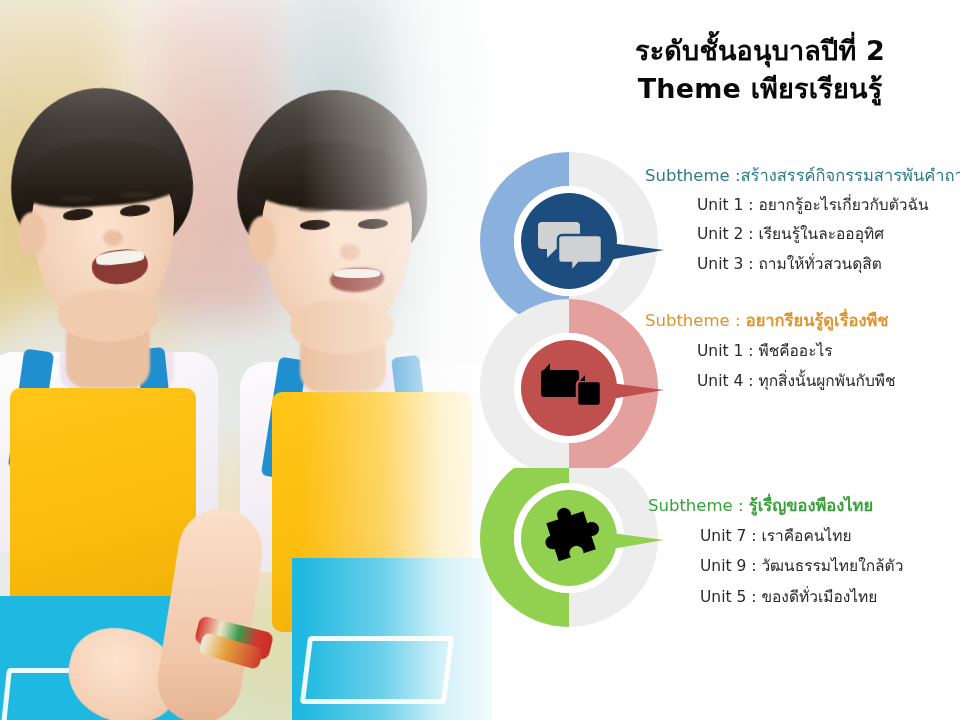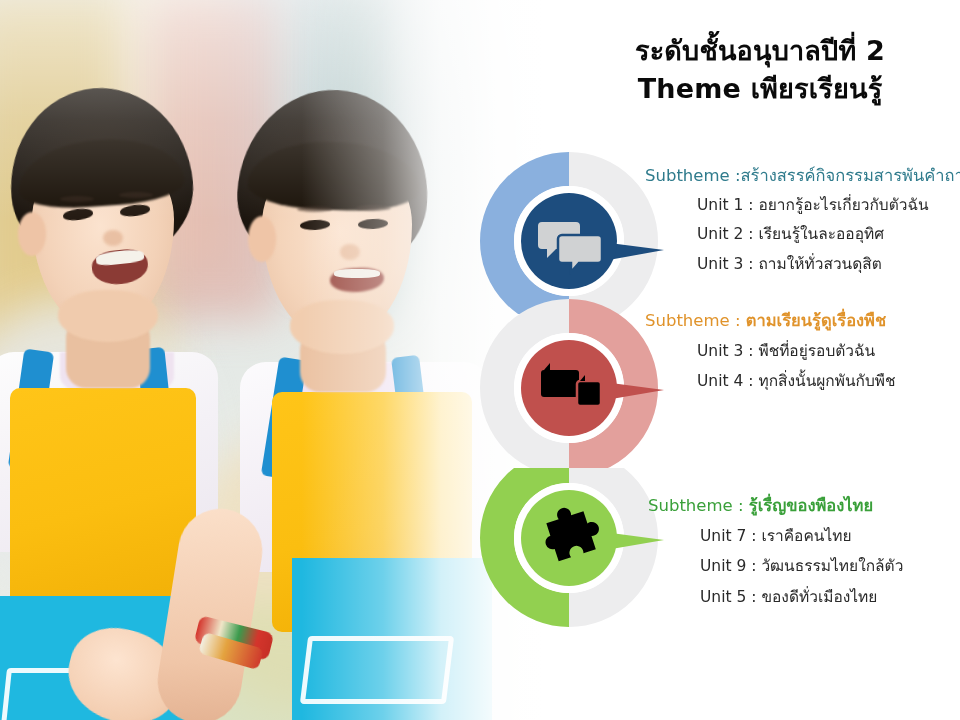--- a/index.html
+++ b/index.html
@@ -332,23 +332,23 @@
       <span>Subtheme :</span><span class="th">สร้างสรรค์กิจกรรมสารพันคำถาม</span>
     </div>
     <div class="unit">Unit 1 : อยากรู้อะไรเกี่ยวกับตัวฉัน</div>
     <div class="unit">Unit 2 : เรียนรู้ในละอออุทิศ</div>
     <div class="unit">Unit 3 : ถามให้ทั่วสวนดุสิต</div>
   </div>
 
   <div class="group g2">
     <div class="subtheme">
       <span>Subtheme :</span>
-      <span class="th">ตามเรียนรู้ดูเรื่องพืช</span>
+      <span class="th">อยากรียนรู้ดูเรื่องพืช</span>
     </div>
-    <div class="unit">Unit 3 : พืชที่อยู่รอบตัวฉัน</div>
+    <div class="unit">Unit 1 : พืชคืออะไร</div>
     <div class="unit">Unit 4 : ทุกสิ่งนั้นผูกพันกับพืช</div>
   </div>
 
   <div class="group g3">
     <div class="subtheme">
       <span>Subtheme :</span>
       <span class="th">รู้เรื่ญของพืองไทย</span>
     </div>
     <div class="unit">Unit 7 : เราคือคนไทย</div>
     <div class="unit">Unit 9 : วัฒนธรรมไทยใกล้ตัว</div>

